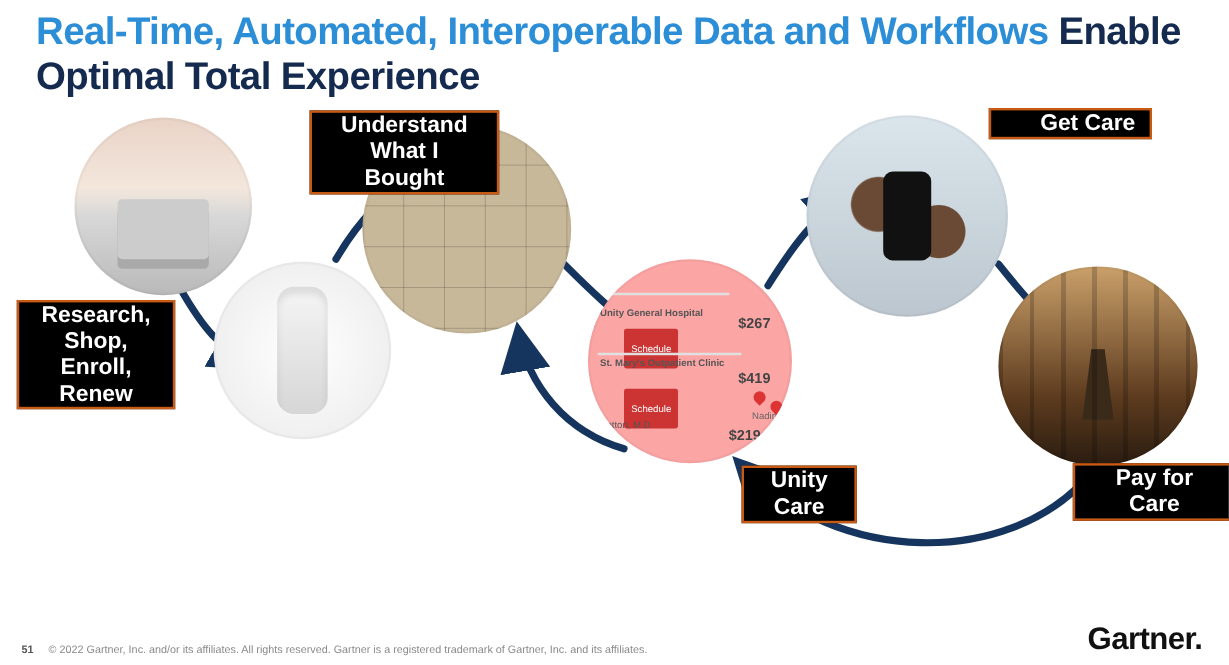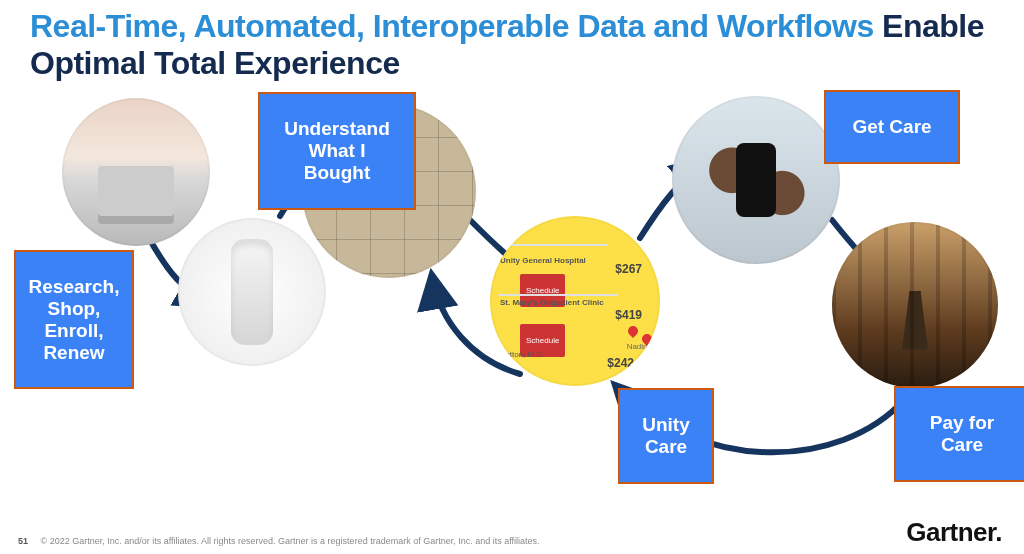--- a/index.html
+++ b/index.html
@@ -30,50 +30,50 @@
 
   
   .img-laptop { background: linear-gradient(180deg,#ead3c7 0%, #f3e7dc 40%, #d8d8d8 55%, #b9b9b9 100%); }
   .img-laptop::after { content:""; position:absolute; left:24%; top:46%; width:52%; height:34%; background:#ccc; border-radius:4px; box-shadow:0 8px 0 0 #a9a9a9; }
   .img-speaker { background: radial-gradient(ellipse at center, #ffffff 0%, #f2f2f2 60%, #e9e9e9 100%); }
   .img-speaker::after { content:""; position:absolute; left:36%; top:14%; width:28%; height:72%; background:linear-gradient(#f5f5f5,#d6d6d6); border-radius:14px; box-shadow: inset 0 6px 6px rgba(0,0,0,.1); }
   .img-puzzle { background: #c8b89a; }
   .img-puzzle::before { content:""; position:absolute; inset:0; background:
      linear-gradient(90deg, rgba(0,0,0,.18) 1px, transparent 1px) 0 0/34px 34px,
      linear-gradient(0deg, rgba(0,0,0,.18) 1px, transparent 1px) 0 0/34px 34px; }
-  .img-map { background: #fde047; }
+  .img-map { background: #fca5a5; }
   .img-map .line { position:absolute; left:8px; height:2px; background:#e0e0e0; border-radius:2px; }
   .img-map .price { position:absolute; font-size:12px; color:#444; font-weight:600; }
   .img-map .btn  { position:absolute; background:#c33; color:#fff; font-size:8px; padding:12px 6px; border-radius:2px; }
   .img-map .pin  { position:absolute; width:10px; height:10px; background:#d33; border-radius:50% 50% 50% 0; transform:rotate(-45deg); }
   .img-phone { background: linear-gradient(180deg,#dbe5ec,#bcc6ce); }
   .img-phone::after { content:""; position:absolute; left:38%; top:28%; width:24%; height:44%; background:#111; border-radius:8px; }
   .img-phone::before{ content:""; position:absolute; left:14%; top:30%; width:72%; height:48%; background:radial-gradient(circle at 30% 30%, #6a4a34 0 22%, transparent 23%), radial-gradient(circle at 72% 58%, #6a4a34 0 22%, transparent 23%); }
   .img-yoga { background: linear-gradient(180deg,#caa06a 0%, #5e3c1f 65%, #2a1c10 100%); }
   .img-yoga::after { content:""; position:absolute; inset:0; background:
      repeating-linear-gradient(90deg, rgba(0,0,0,.35) 0 4px, transparent 4px 26px); opacity:.55; }
   .img-yoga::before{ content:""; position:absolute; left:36%; top:26%; width:28%; height:52%; background: radial-gradient(circle at 50% 18%, #3a2a1a 0 14px, transparent 15px), linear-gradient(#3a2a1a,#3a2a1a); clip-path: polygon(38% 30%, 62% 30%, 78% 98%, 22% 98%); }
 
   .tag {
     position: absolute;
-    background: #3b82f6;
+    background: #000000;
     color: #fff;
     font-weight: 800;
     text-align: center;
     line-height: 1.15;
-    padding: 24px 12px;
+    padding: 0 12px;
     font-size: 19px;
     border: 2px solid #c85a14;
     white-space: pre-line;
   }
-  .t1 { left: 14px;  top: 160px; width: 120px; }
+  .t1 { left: 14px;  top: 160px; width: 132px; }
   .t2 { left: 124px; top: 304px; width: 146px; }
   .t3 { left: 258px; top: 2px;   width: 158px; }
   .t4 { left: 618px; top: 298px; width: 96px; }
-  .t5 { left: 824px; top: 0px;   width: 136px; }
+  .t5 { left: 824px; top: 0px;   width: 136px; text-align: right; }
   .t6 { left: 894px; top: 296px; width: 136px; }
 
   svg.arrows { position:absolute; left:0; top:0; width:1024px; height:420px; pointer-events:none; }
 
   .footer { position:absolute; left:18px; bottom:8px; font-size:9px; color:#8a8a8a; }
   .footer .pg { display:inline-block; width:20px; font-weight:700; color:#555; }
 
   .brand { position:absolute; right:22px; bottom:6px; font-size:26px; font-weight:800; color:#111; letter-spacing:-0.5px; }
   .brand .dot { color:#111; }
 
@@ -115,21 +115,21 @@
     <div class="circle c4 img-map">
       <div class="line" style="top:28px; width:110px;"></div>
       <span class="price" style="top:46px; right:18px;">$267</span>
       <span style="position:absolute; top:40px; left:10px; font-size:8px; color:#555; font-weight:700;">Unity General Hospital</span>
       <span class="btn" style="top:58px; left:30px;">Schedule</span>
       <div class="line" style="top:78px; width:120px;"></div>
       <span style="position:absolute; top:82px; left:10px; font-size:8px; color:#555; font-weight:600;">St. Mary's Outpatient Clinic</span>
       <span class="price" style="top:92px; right:18px;">$419</span>
       <span class="btn" style="top:108px; left:30px;">Schedule</span>
       <span style="position:absolute; top:134px; left:10px; font-size:8px; color:#555;">Setton, M.D</span>
-      <span class="price" style="top:140px; right:26px;">$242</span>
+      <span class="price" style="top:140px; right:26px;">$219</span>
       <span class="pin" style="right:22px; top:110px;"></span>
       <span class="pin" style="right:8px; top:118px;"></span>
       <span style="position:absolute; right:-40px; top:126px; font-size:8px; color:#666;">Nadine Eccleston, M</span>
     </div>
     <div class="circle c5 img-phone"></div>
     <div class="circle c6 img-yoga"></div>
 
     <div class="tag t1">Research,
 Shop,
 Enroll,

